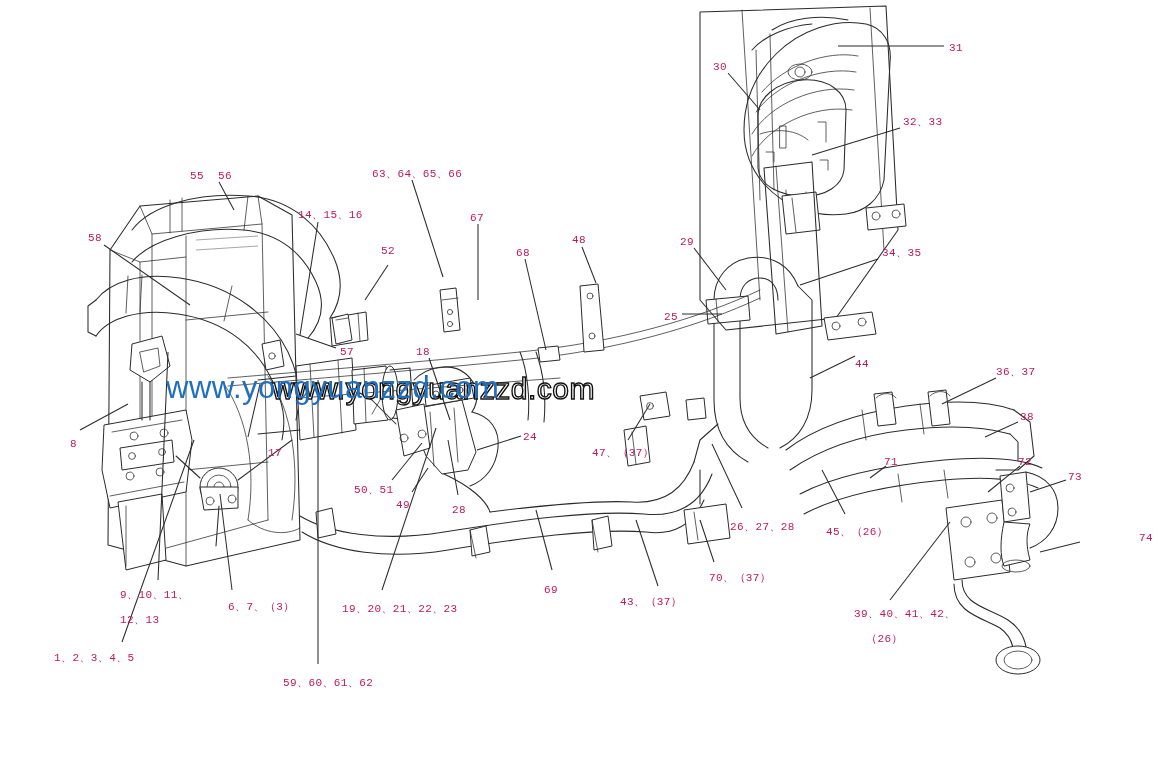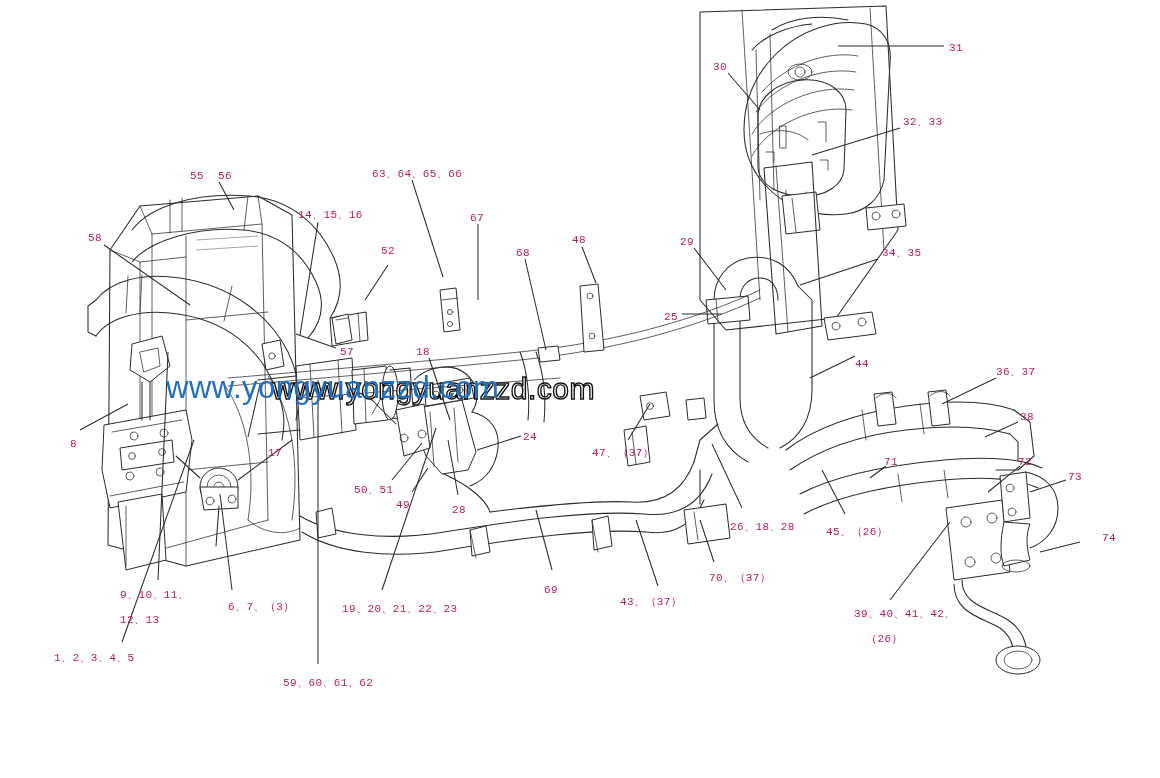--- a/index.html
+++ b/index.html
@@ -362,26 +362,26 @@
       <div class="lbl" style="left: 996px; top: 362px;">36、37</div>
       <div class="lbl" style="left: 1020px; top: 407px;">38</div>
       <div class="lbl" style="left: 523px; top: 427px;">24</div>
       <div class="lbl" style="left: 354px; top: 480px;">50、51</div>
       <div class="lbl" style="left: 396px; top: 495px;">49</div>
       <div class="lbl" style="left: 452px; top: 500px;">28</div>
       <div class="lbl" style="left: 544px; top: 580px;">69</div>
       <div class="lbl" style="left: 592px; top: 443px;">47、（37）</div>
       <div class="lbl" style="left: 620px; top: 592px;">43、（37）</div>
       <div class="lbl" style="left: 709px; top: 568px;">70、（37）</div>
-      <div class="lbl" style="left: 730px; top: 517px;">26、18、28</div>
+      <div class="lbl" style="left: 730px; top: 517px;">26、27、28</div>
       <div class="lbl" style="left: 826px; top: 522px;">45、（26）</div>
       <div class="lbl" style="left: 884px; top: 452px;">71</div>
       <div class="lbl" style="left: 1018px; top: 452px;">72</div>
       <div class="lbl" style="left: 1068px; top: 467px;">73</div>
-      <div class="lbl" style="left: 1102px; top: 528px;">74</div>
+      <div class="lbl" style="left: 1139px; top: 528px;">74</div>
       <div class="lbl" style="left: 854px; top: 604px;">39、40、41、42、</div>
       <div class="lbl" style="left: 866px; top: 629px;">（26）</div>
       <div class="lbl" style="left: 120px; top: 585px;">9、10、11、</div>
       <div class="lbl" style="left: 120px; top: 610px;">12、13</div>
       <div class="lbl" style="left: 54px; top: 648px;">1、2、3、4、5</div>
       <div class="lbl" style="left: 228px; top: 597px;">6、7、（3）</div>
       <div class="lbl" style="left: 342px; top: 599px;">19、20、21、22、23</div>
       <div class="lbl" style="left: 283px; top: 673px;">59、60、61、62</div>
     </div>
 

